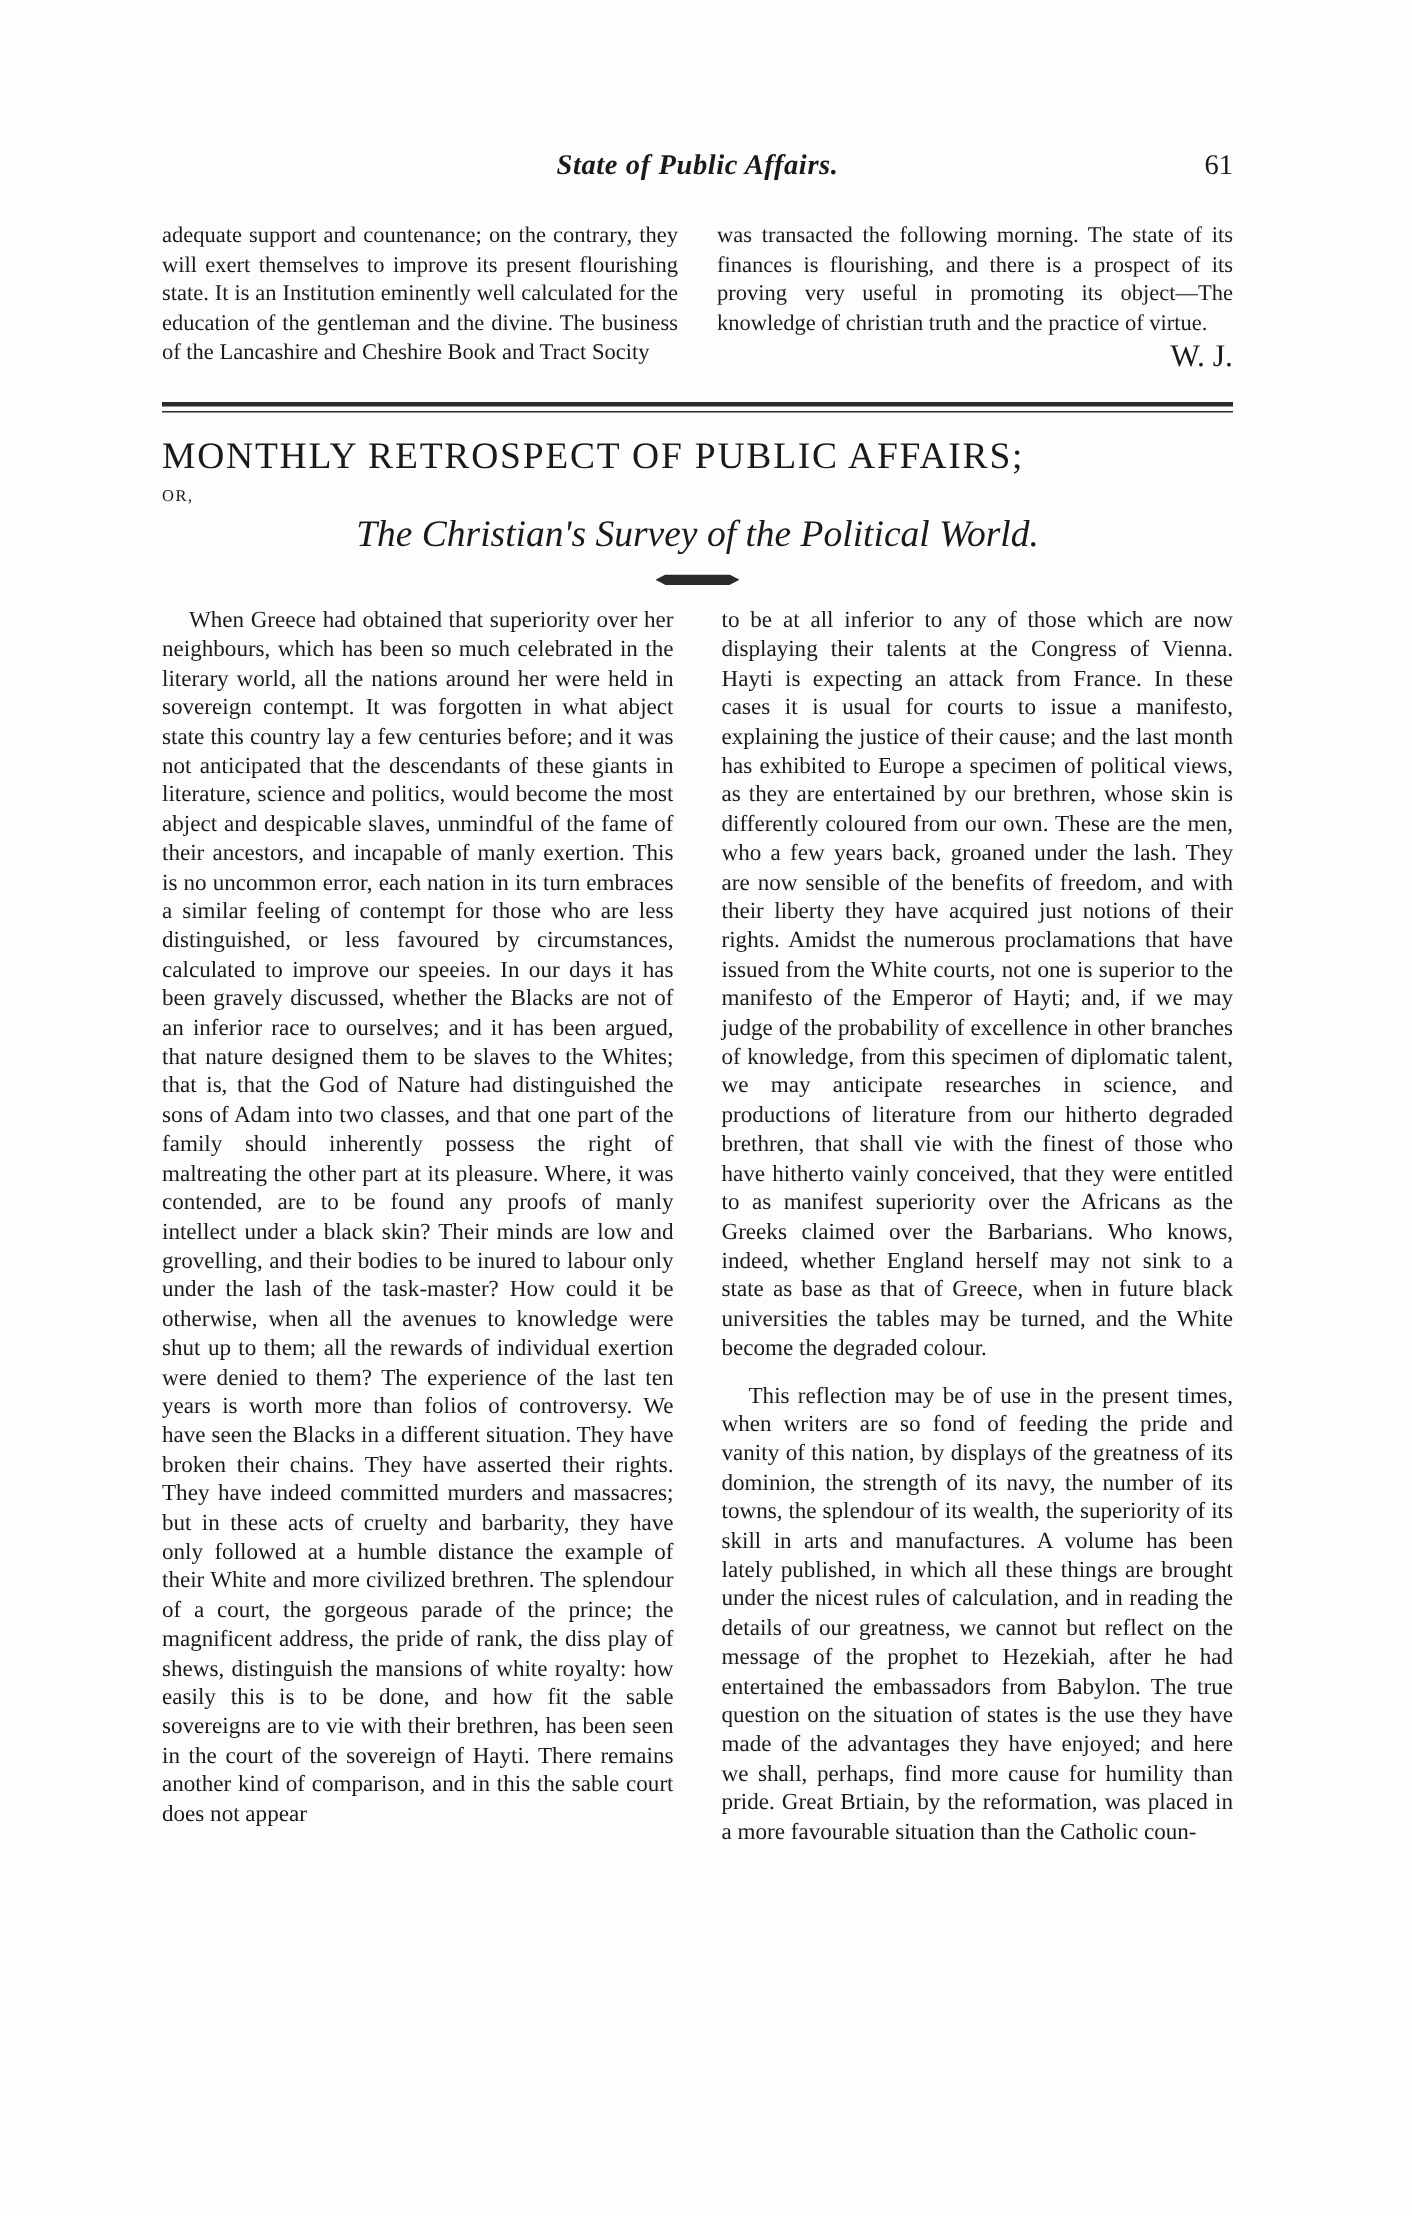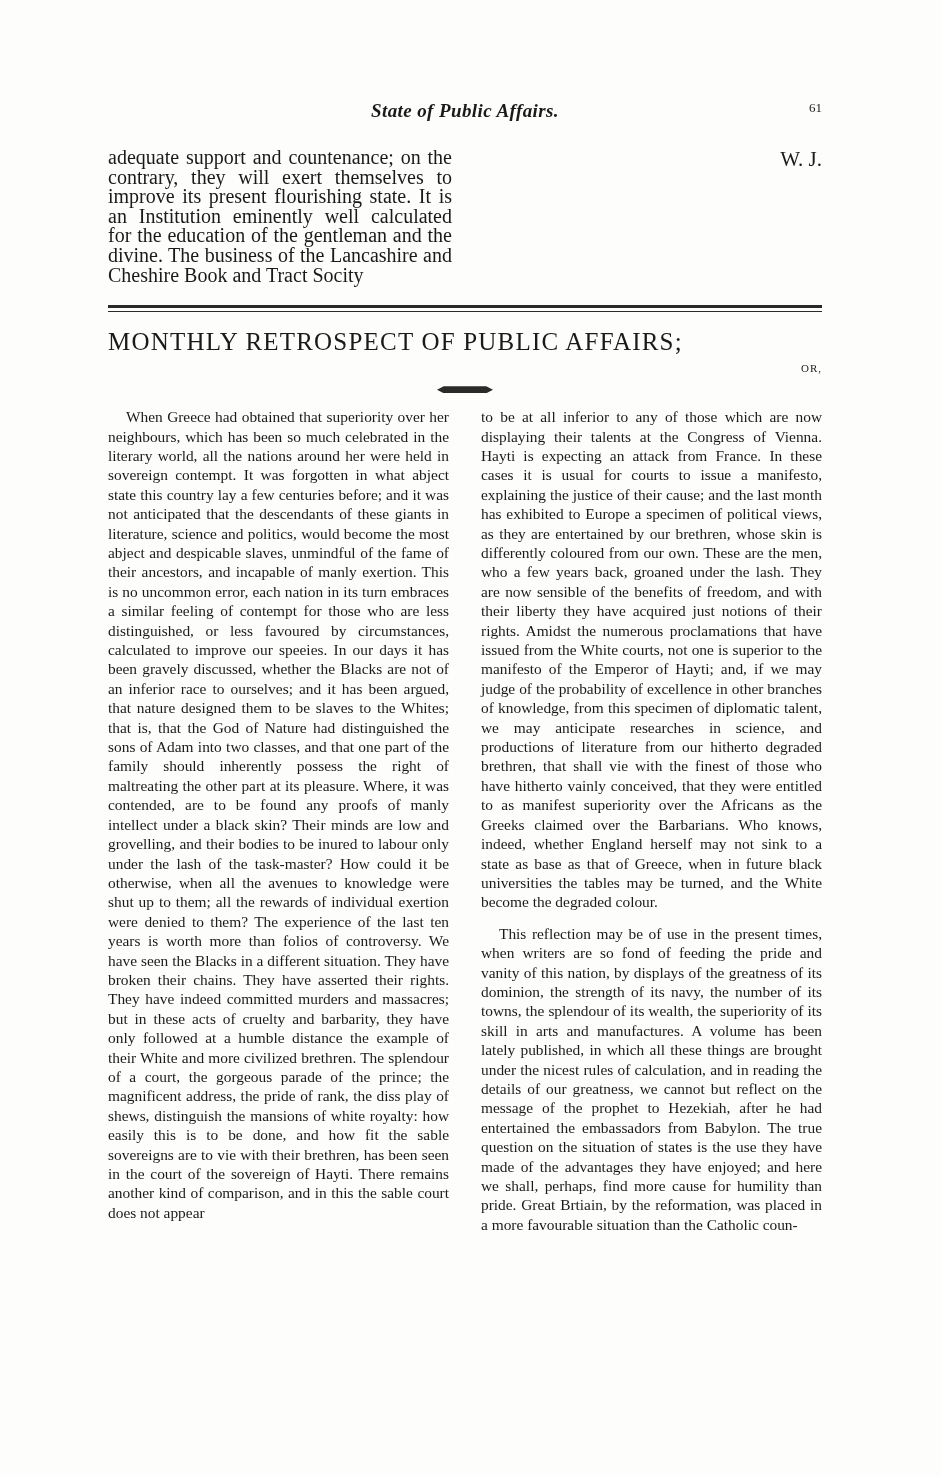--- a/index.html
+++ b/index.html
@@ -43,34 +43,34 @@
     font-family: "Liberation Serif", serif;
     font-style: italic;
     font-weight: bold;
     font-size: 19px;
     letter-spacing: 0.4px;
   }
   .page-number {
     position: absolute;
     right: 0;
     top: 4px;
-    font-size: 13px;
+    font-size: 19px;
     font-family: "Liberation Serif", serif;
   }
   
   .top-cols {
     display: flex;
     gap: 26px;
     margin-top: 18px;
   }
   .col {
     width: 344px;
   }
   .para {
-    font-size: 20px;
+    font-size: 15px;
     line-height: 19.6px;
     text-align: justify;
     text-justify: inter-word;
     margin: 0;
   }
   .para.indent {
     text-indent: 18px;
   }
   .signature {
     text-align: right;
@@ -95,21 +95,21 @@
   }
   
   .main-heading {
     text-align: left;
     font-size: 25px;
     letter-spacing: 1.2px;
     font-family: "Liberation Serif", serif;
     margin-top: 4px;
   }
   .or-line {
-    text-align: right;
+    text-align: left;
     font-size: 11px;
     letter-spacing: 1px;
     margin-top: 6px;
     font-family: "Liberation Serif", serif;
   }
   .sub-heading {
     text-align: center;
     font-size: 25px;
     font-style: italic;
     font-family: "Liberation Serif", serif;
@@ -144,31 +144,33 @@
     <div class="running-head">
       <div class="running-title">State of Public Affairs.</div>
       <div class="page-number">61</div>
     </div>
 
     <div class="top-cols">
       <div class="col">
         <p class="para">adequate support and countenance; on the contrary, they will exert themselves to improve its present flourishing state. It is an Institution eminently well calculated for the education of the gentleman and the divine. The business of the Lancashire and Cheshire Book and Tract Socity</p>
       </div>
       <div class="col">
+        <p class="para">was transacted the following morning. The state of its finances is flourishing, and there is a prospect of its proving very useful in promoting its object—The knowledge of christian truth and the practice of virtue.</p>
         <div class="signature">W. J.</div>
       </div>
     </div>
 
     <div class="rule-wrap">
       <div class="rule-thick"></div>
       <div class="rule-thin"></div>
     </div>
 
     <div class="main-heading">MONTHLY   RETROSPECT   OF   PUBLIC   AFFAIRS;</div>
     <div class="or-line">OR,</div>
+    <div class="sub-heading">The Christian's Survey of the Political World.</div>
 
     <div class="ornament"></div>
 
     <div class="body-cols">
       <div class="col">
         <p class="para indent">When Greece had obtained that superiority over her neighbours, which has been so much celebrated in the literary world, all the nations around her were held in sovereign contempt. It was forgotten in what abject state this country lay a few centuries before; and it was not anticipated that the descendants of these giants in literature, science and politics, would become the most abject and despicable slaves, unmindful of the fame of their ancestors, and incapable of manly exertion. This is no uncommon error, each nation in its turn embraces a similar feeling of contempt for those who are less distinguished, or less favoured by circumstances, calculated to improve our speeies. In our days it has been gravely discussed, whether the Blacks are not of an inferior race to ourselves; and it has been argued, that nature designed them to be slaves to the Whites; that is, that the God of Nature had distinguished the sons of Adam into two classes, and that one part of the family should inherently possess the right of maltreating the other part at its pleasure. Where, it was contended, are to be found any proofs of manly intellect under a black skin? Their minds are low and grovelling, and their bodies to be inured to labour only under the lash of the task-master? How could it be otherwise, when all the avenues to knowledge were shut up to them; all the rewards of individual exertion were denied to them? The experience of the last ten years is worth more than folios of controversy. We have seen the Blacks in a different situation. They have broken their chains. They have asserted their rights. They have indeed committed murders and massacres; but in these acts of cruelty and barbarity, they have only followed at a humble distance the example of their White and more civilized brethren. The splendour of a court, the gorgeous parade of the prince; the magnificent address, the pride of rank, the diss play of shews, distinguish the mansions of white royalty: how easily this is to be done, and how fit the sable sovereigns are to vie with their brethren, has been seen in the court of the sovereign of Hayti. There remains another kind of comparison, and in this the sable court does not appear</p>
       </div>
       <div class="col">
         <p class="para">to be at all inferior to any of those which are now displaying their talents at the Congress of Vienna. Hayti is expecting an attack from France. In these cases it is usual for courts to issue a manifesto, explaining the justice of their cause; and the last month has exhibited to Europe a specimen of political views, as they are entertained by our brethren, whose skin is differently coloured from our own. These are the men, who a few years back, groaned under the lash. They are now sensible of the benefits of freedom, and with their liberty they have acquired just notions of their rights. Amidst the numerous proclamations that have issued from the White courts, not one is superior to the manifesto of the Emperor of Hayti; and, if we may judge of the probability of excellence in other branches of knowledge, from this specimen of diplomatic talent, we may anticipate researches in science, and productions of literature from our hitherto degraded brethren, that shall vie with the finest of those who have hitherto vainly conceived, that they were entitled to as manifest superiority over the Africans as the Greeks claimed over the Barbarians. Who knows, indeed, whether England herself may not sink to a state as base as that of Greece, when in future black universities the tables may be turned, and the White become the degraded colour.</p>
         <p class="para indent">This reflection may be of use in the present times, when writers are so fond of feeding the pride and vanity of this nation, by displays of the greatness of its dominion, the strength of its navy, the number of its towns, the splendour of its wealth, the superiority of its skill in arts and manufactures. A volume has been lately published, in which all these things are brought under the nicest rules of calculation, and in reading the details of our greatness, we cannot but reflect on the message of the prophet to Hezekiah, after he had entertained the embassadors from Babylon. The true question on the situation of states is the use they have made of the advantages they have enjoyed; and here we shall, perhaps, find more cause for humility than pride. Great Brtiain, by the reformation, was placed in a more favourable situation than the Catholic coun-</p>

